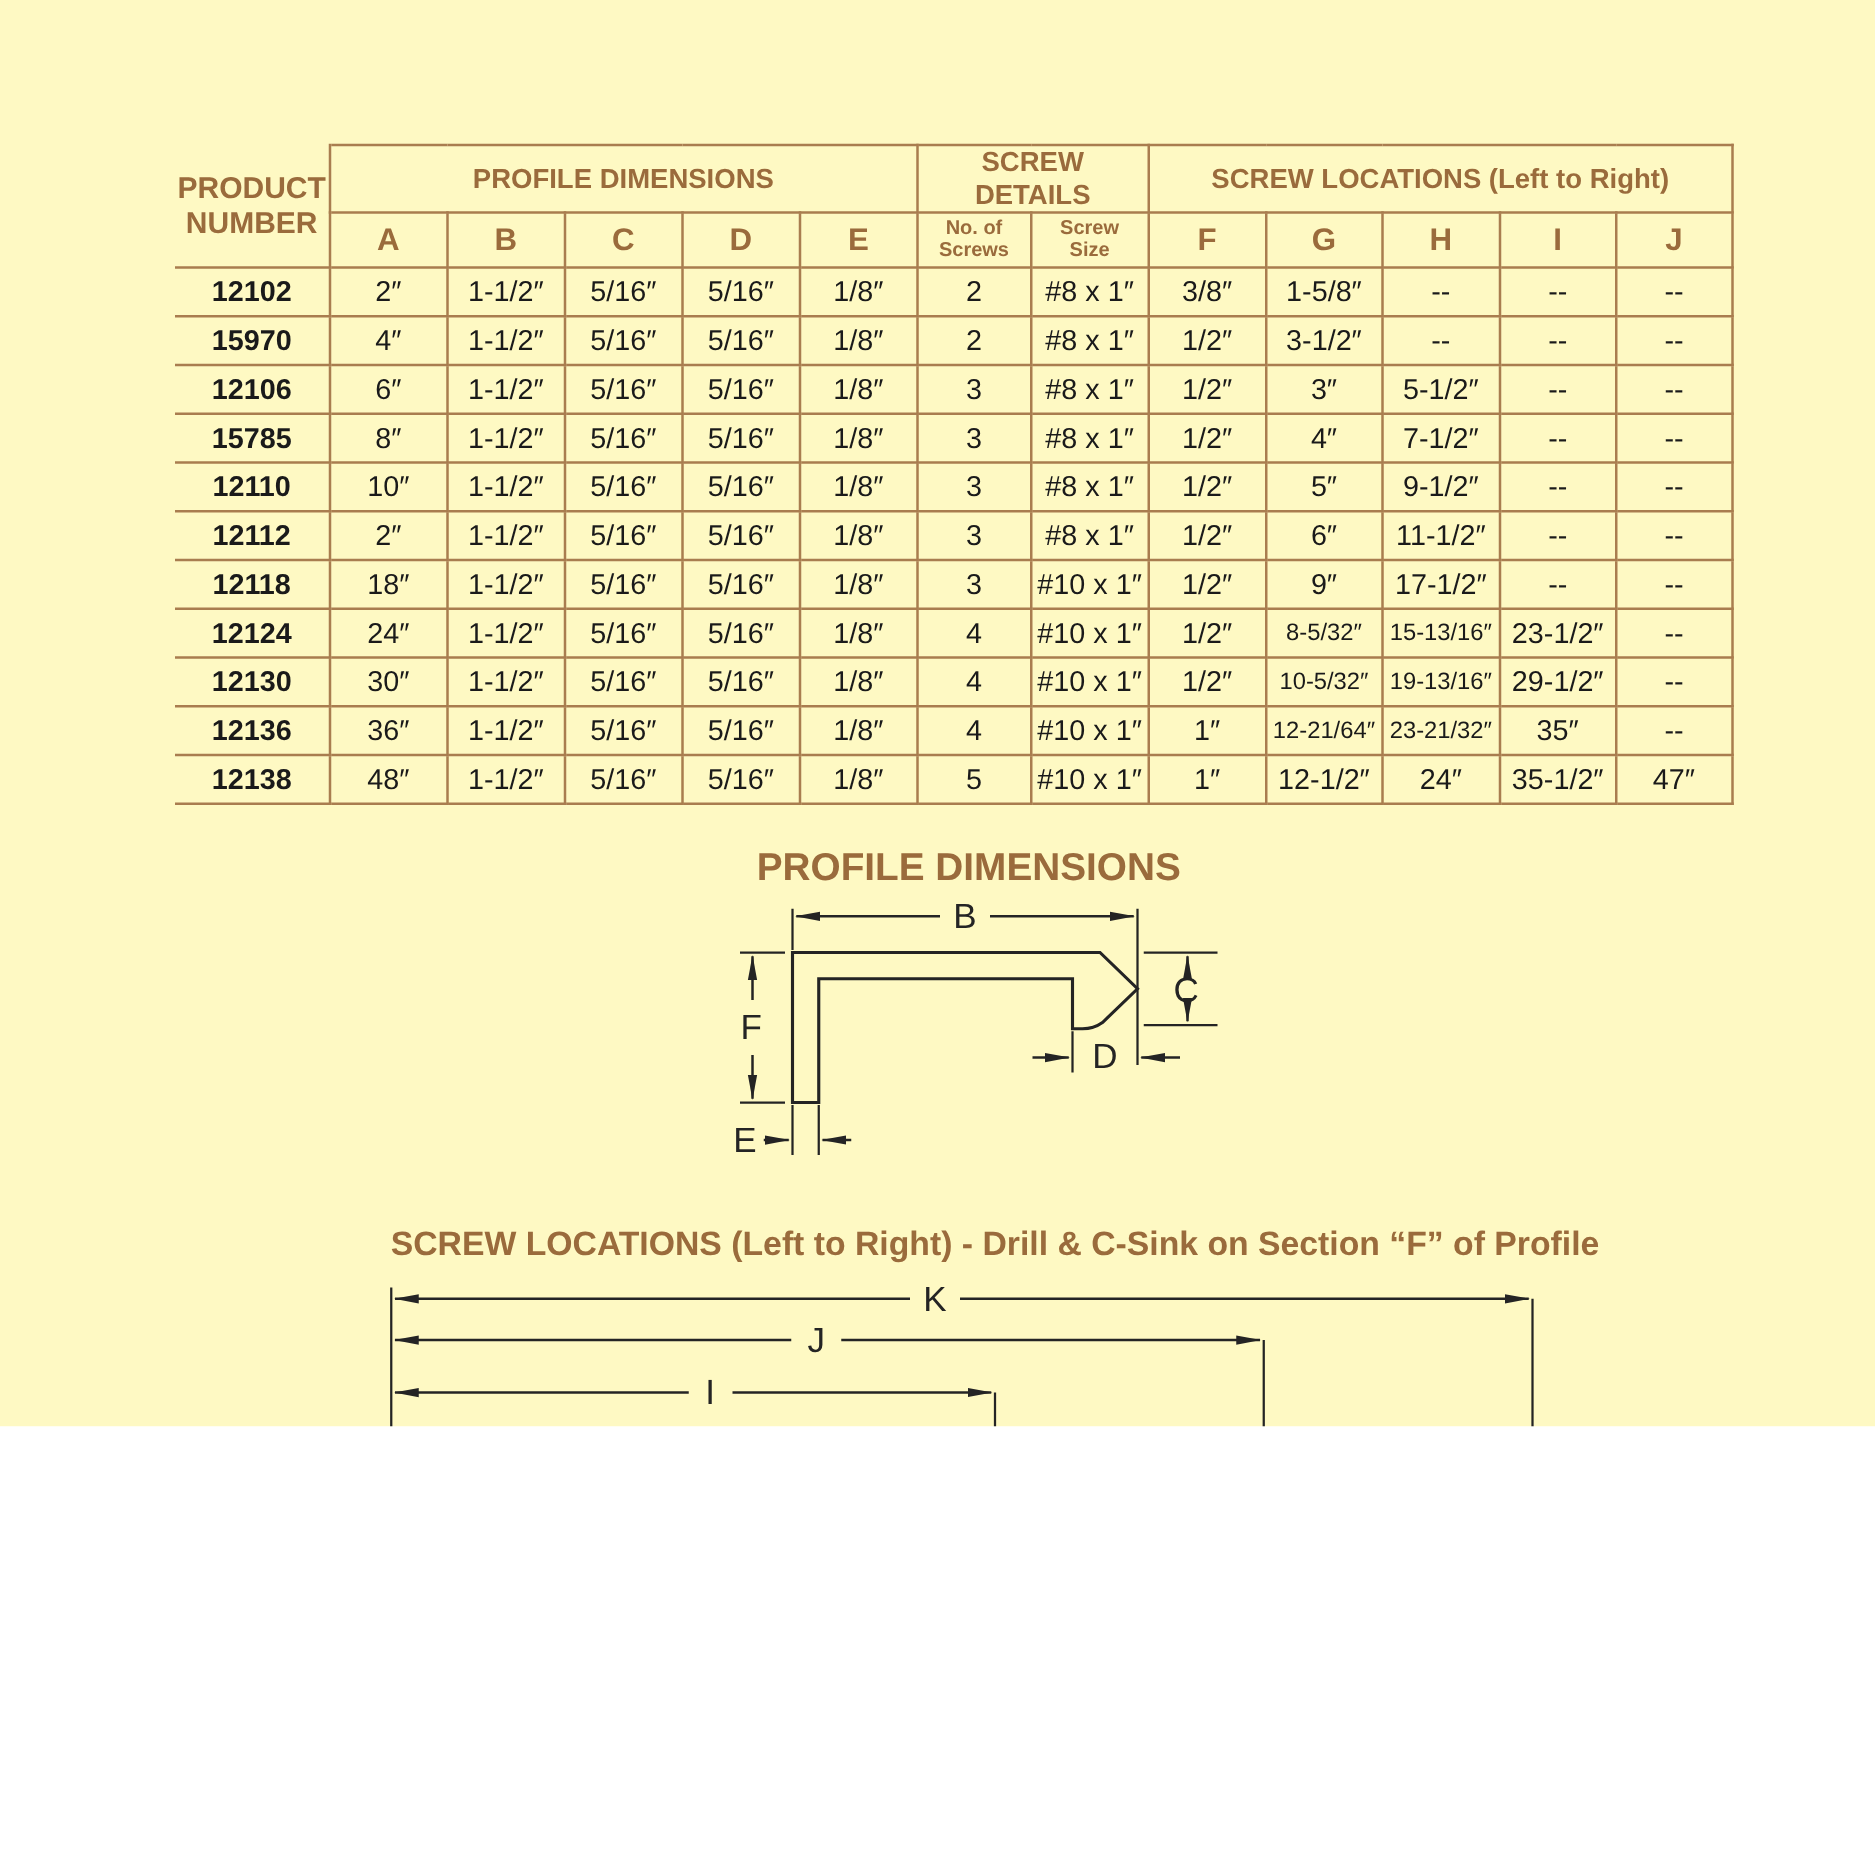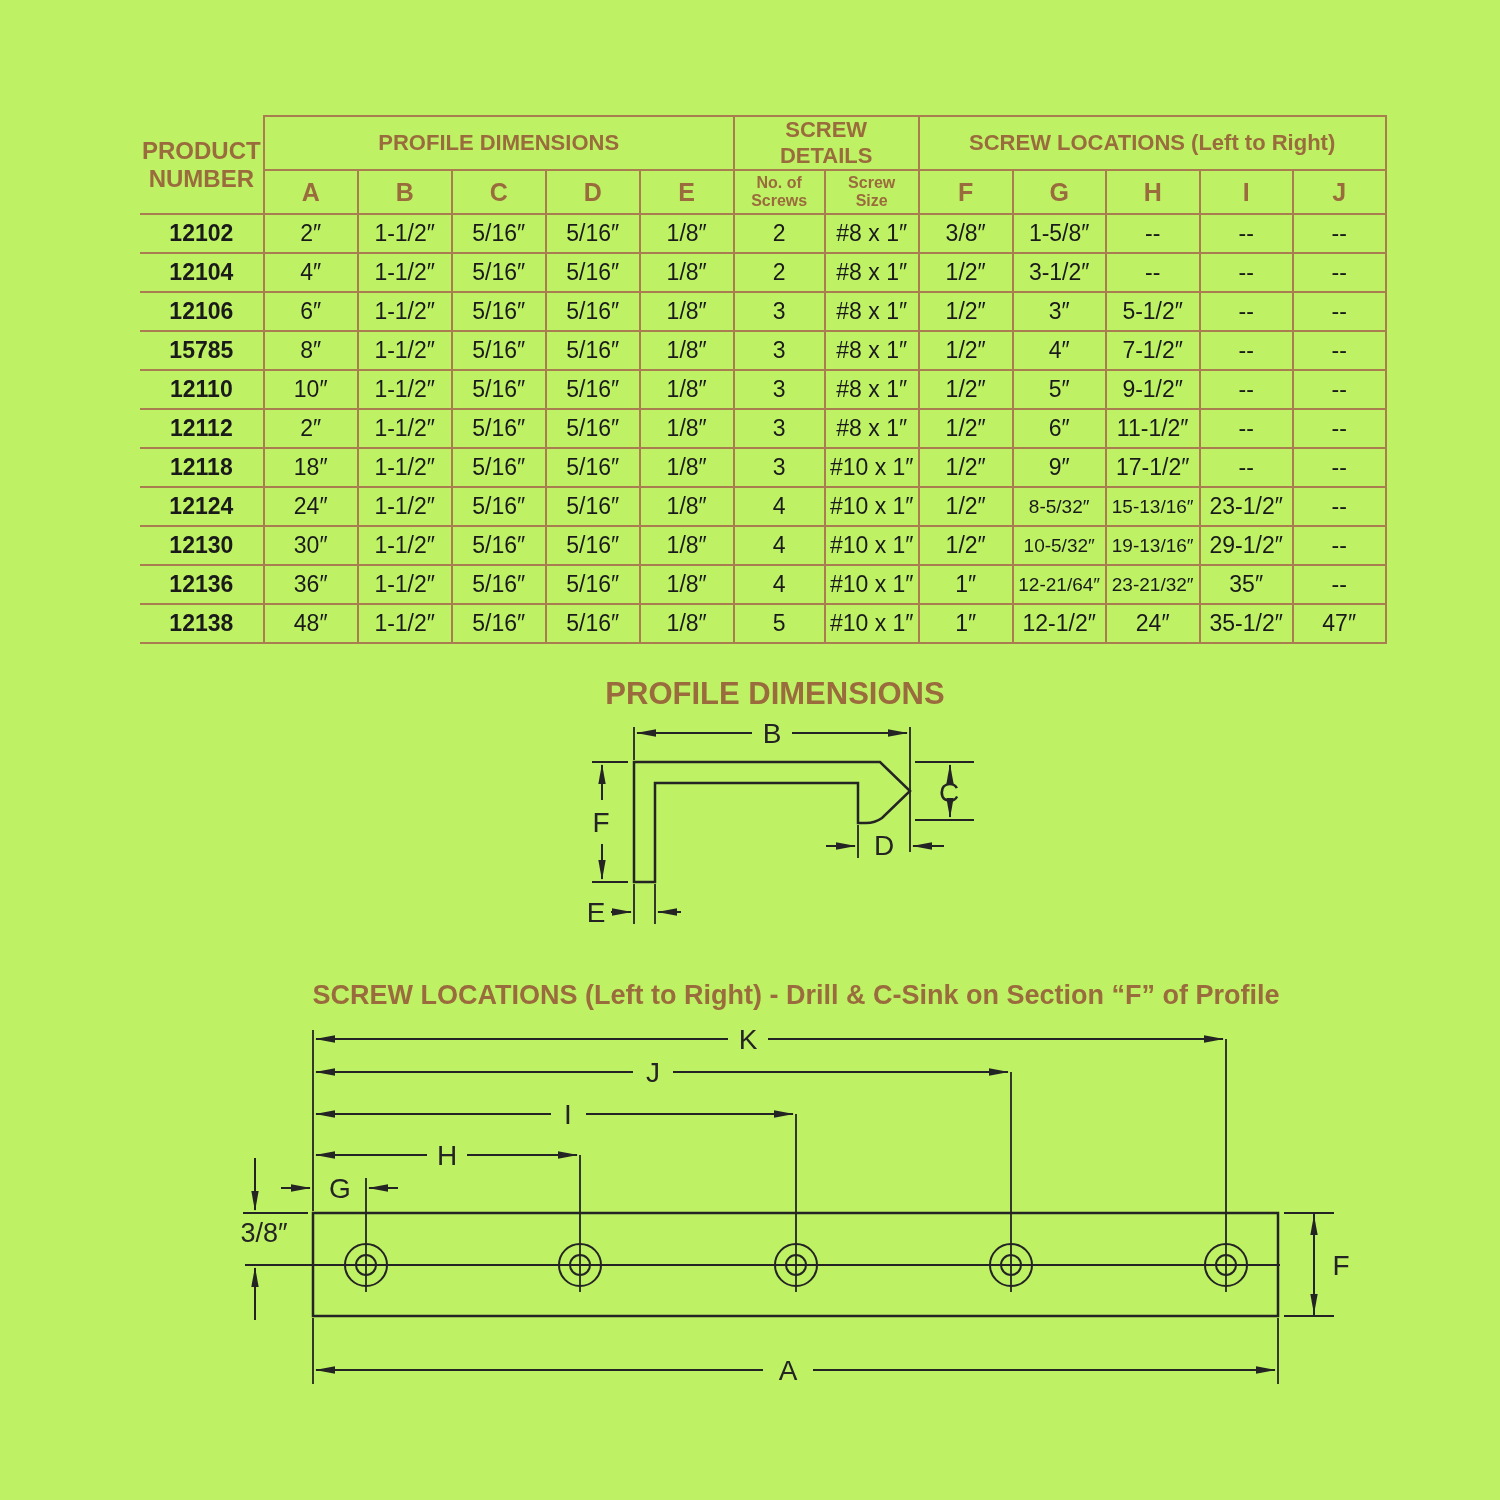--- a/index.html
+++ b/index.html
@@ -1,17 +1,17 @@
 <!DOCTYPE html>
 <html><head>
 <meta charset="utf-8">
 <style>
   html,body{margin:0;padding:0;background:#ffffff;}
   body{width:1500px;height:1500px;font-family:"Liberation Sans",sans-serif;}
-  #canvas{position:relative;width:1500px;height:1500px;overflow:hidden;background:#bef264;}
+  #canvas{position:relative;width:1500px;height:1141px;overflow:hidden;background:#fef9c3;}
 
   
   #spec-table{position:absolute;left:140px;top:115px;border-collapse:collapse;table-layout:fixed;}
   #spec-table th,#spec-table td{border:2px solid #A97D4F;text-align:center;vertical-align:middle;padding:0 2px;}
   
   #spec-table .prodcell{border-left:none;border-top:none;border-right:2px solid #A97D4F;text-align:center;}
   #spec-table .prodhead{border:none;border-right:2px solid #A97D4F;border-bottom:2px solid #A97D4F;
       color:#9A6B3C;font-weight:bold;font-size:24px;line-height:1.15;}
   #spec-table .ghead{color:#9A6B3C;font-weight:bold;font-size:22px;height:48px;}
   #spec-table .sub{color:#9A6B3C;font-weight:bold;font-size:25px;height:42px;}
@@ -88,21 +88,21 @@
           <td>1/8″</td>
           <td>2</td>
           <td>#8 x 1″</td>
           <td>3/8″</td>
           <td>1-5/8″</td>
           <td>--</td>
           <td>--</td>
           <td>--</td>
         </tr>
         <tr>
-          <td class="prodcell">12104</td>
+          <td class="prodcell">15970</td>
           <td>4″</td>
           <td>1-1/2″</td>
           <td>5/16″</td>
           <td>5/16″</td>
           <td>1/8″</td>
           <td>2</td>
           <td>#8 x 1″</td>
           <td>1/2″</td>
           <td>3-1/2″</td>
           <td>--</td>

